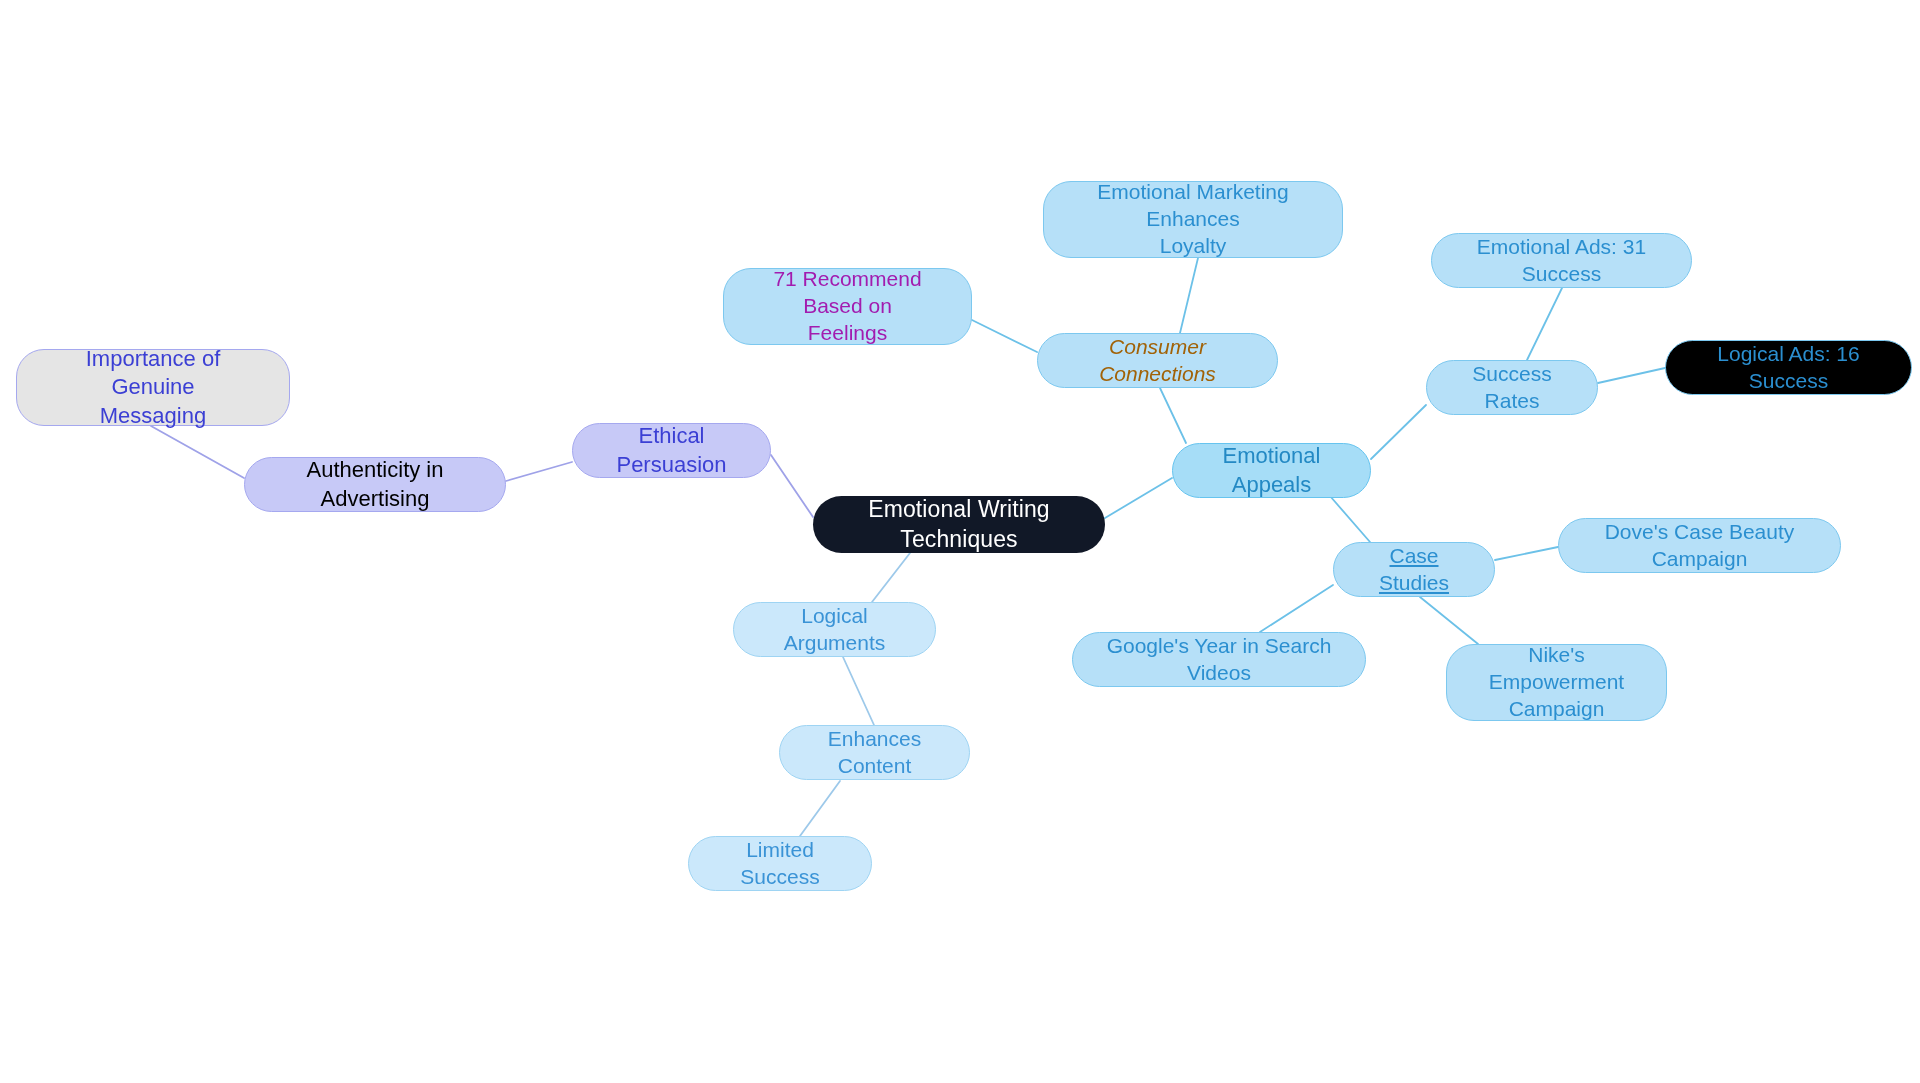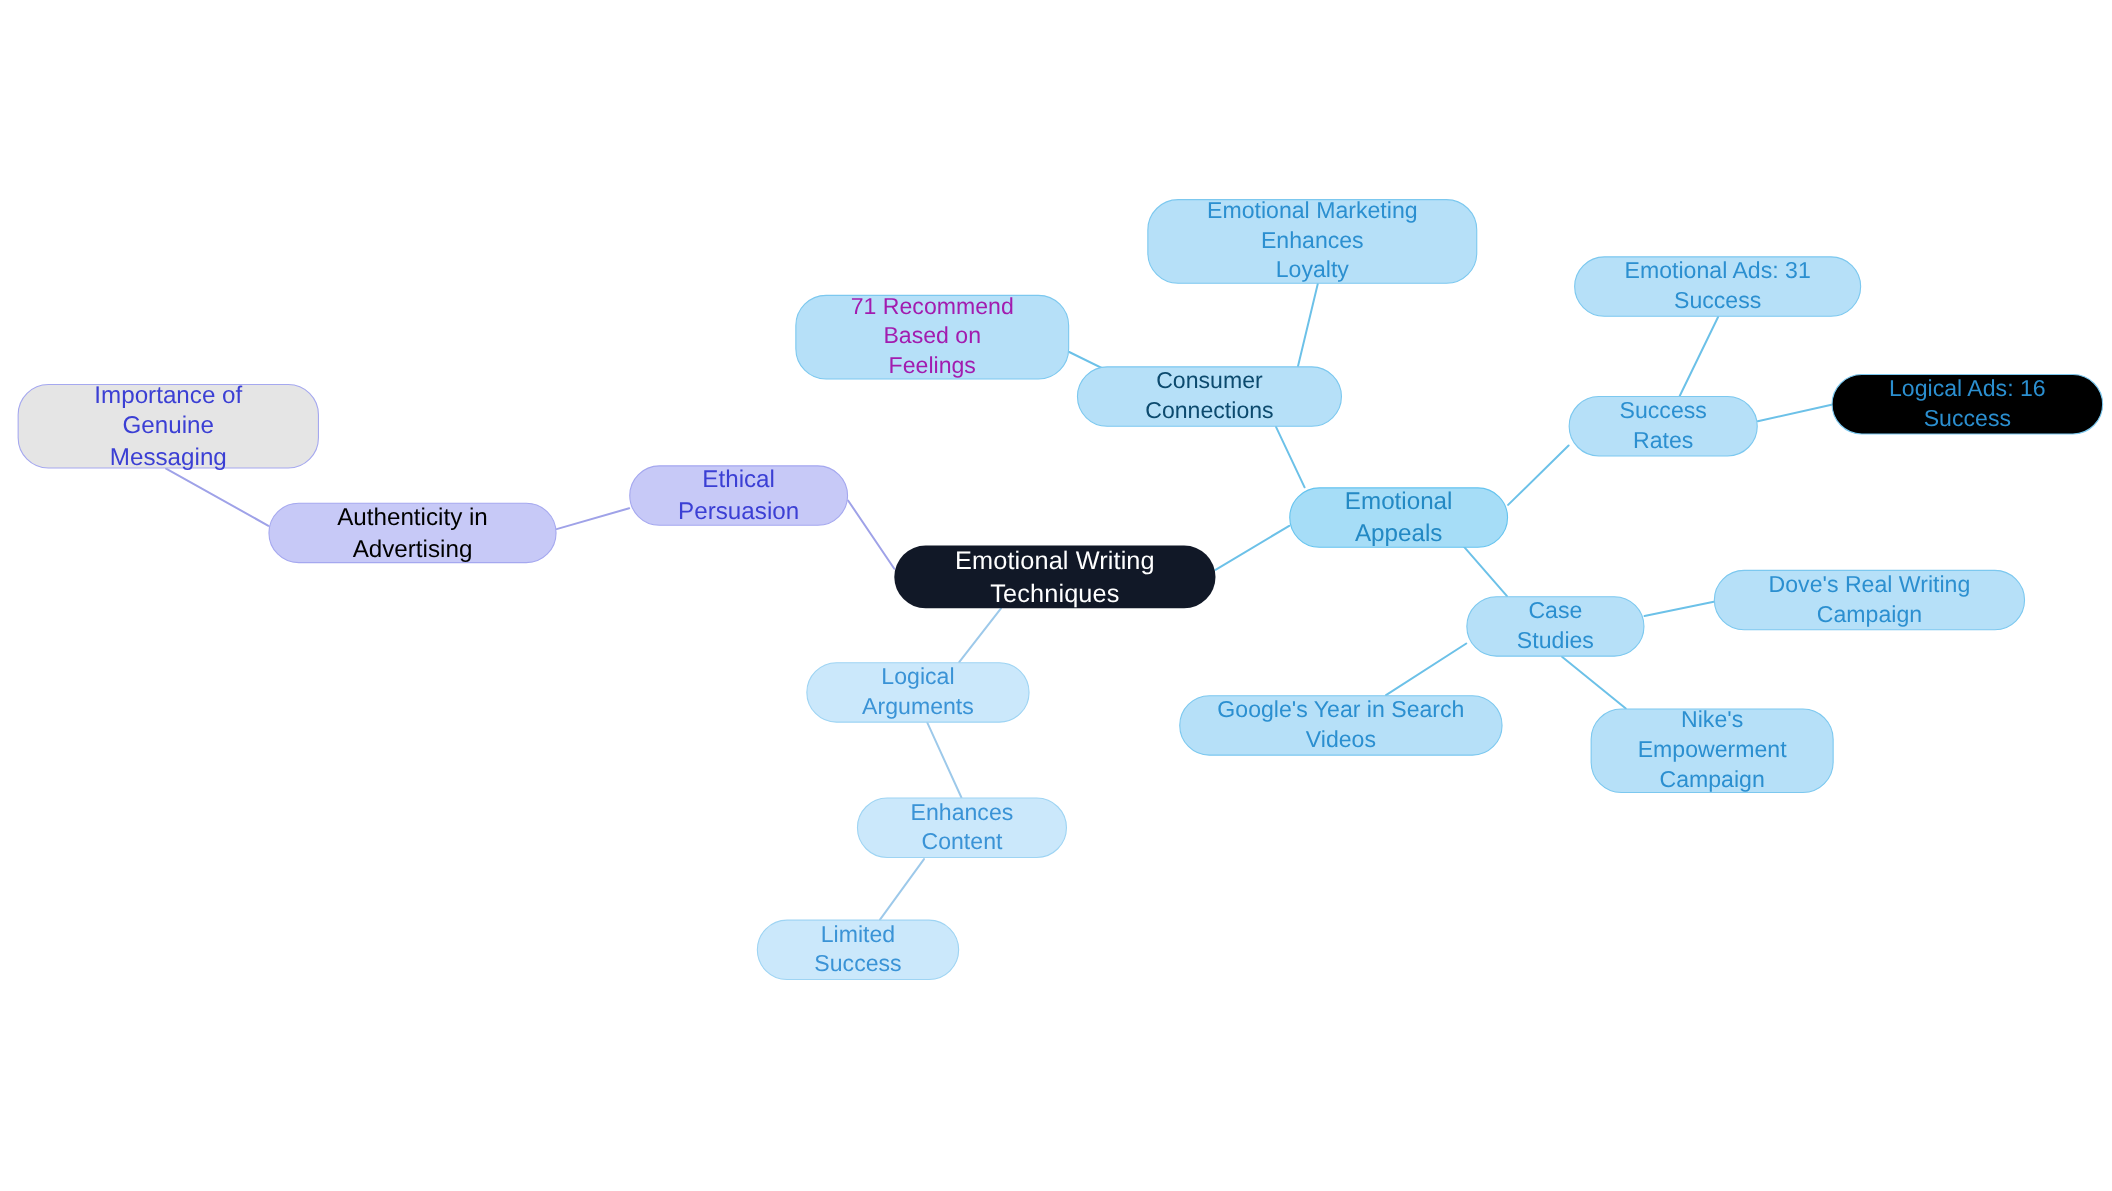--- a/index.html
+++ b/index.html
@@ -77,30 +77,30 @@
       <line x1="843" y1="657" x2="874" y2="725" stroke="#9dc9ea" stroke-width="1.8" stroke-linecap="round"></line>
       <line x1="840" y1="781" x2="800" y2="836" stroke="#9dc9ea" stroke-width="1.8" stroke-linecap="round"></line>
     </svg>
   <div id="node-layer">
       <div class="node root" style="left: 813px; top: 496px; width: 292px; height: 57px; background: rgb(17, 24, 39); border-color: transparent; color: rgb(255, 255, 255); border-radius: 30px;">Emotional Writing Techniques</div>
       <div class="node lvl1" style="left: 572px; top: 423px; width: 199px; height: 55px; background: rgb(199, 201, 247); border-color: rgb(165, 168, 239); color: rgb(59, 63, 212);">Ethical Persuasion</div>
       <div class="node lvl1" style="left: 244px; top: 457px; width: 262px; height: 55px; background: rgb(199, 201, 247); border-color: rgb(165, 168, 239); color: #000000;">Authenticity in Advertising</div>
       <div class="node lvl1" style="left: 16px; top: 349px; width: 274px; height: 77px; background: #e5e5e5; border-color: rgb(165, 168, 239); color: rgb(59, 63, 212);">Importance of Genuine
 Messaging</div>
       <div class="node lvl1" style="left: 1172px; top: 443px; width: 199px; height: 55px; background: rgb(166, 221, 247); border-color: rgb(102, 196, 239); color: rgb(35, 137, 196);">Emotional Appeals</div>
-      <div class="node lvl2" style="left: 979px; top: 333px; width: 241px; height: 55px; background: rgb(182, 224, 248); border-color: rgb(124, 200, 239); color: #0c4a6e;">Consumer Connections</div>
+      <div class="node lvl2" style="left: 1037px; top: 333px; width: 241px; height: 55px; background: rgb(182, 224, 248); border-color: rgb(124, 200, 239); color: #a16207; font-style: italic;">Consumer Connections</div>
       <div class="node lvl2" style="left: 723px; top: 268px; width: 249px; height: 77px; background: rgb(182, 224, 248); border-color: rgb(124, 200, 239); color: #a21caf;">71 Recommend Based on
 Feelings</div>
       <div class="node lvl2" style="left: 1043px; top: 181px; width: 300px; height: 77px; background: rgb(182, 224, 248); border-color: rgb(124, 200, 239); color: rgb(43, 143, 208);">Emotional Marketing Enhances
 Loyalty</div>
       <div class="node lvl2" style="left: 1426px; top: 360px; width: 172px; height: 55px; background: rgb(182, 224, 248); border-color: rgb(124, 200, 239); color: rgb(43, 143, 208);">Success Rates</div>
       <div class="node lvl2" style="left: 1431px; top: 233px; width: 261px; height: 55px; background: rgb(182, 224, 248); border-color: rgb(124, 200, 239); color: rgb(43, 143, 208);">Emotional Ads: 31 Success</div>
       <div class="node lvl2" style="left: 1665px; top: 340px; width: 247px; height: 55px; background: #000000; border-color: rgb(124, 200, 239); color: rgb(43, 143, 208);">Logical Ads: 16 Success</div>
-      <div class="node lvl2" style="left: 1333px; top: 542px; width: 162px; height: 55px; background: rgb(182, 224, 248); border-color: rgb(124, 200, 239); color: rgb(43, 143, 208);">Case Studies</div>
-      <div class="node lvl2" style="left: 1558px; top: 518px; width: 283px; height: 55px; background: rgb(182, 224, 248); border-color: rgb(124, 200, 239); color: rgb(43, 143, 208);">Dove's Real Writing Campaign</div>
+      <div class="node lvl2" style="left: 1333px; top: 542px; width: 162px; height: 55px; background: rgb(182, 224, 248); border-color: rgb(124, 200, 239); color: rgb(43, 143, 208); text-decoration: underline;">Case Studies</div>
+      <div class="node lvl2" style="left: 1558px; top: 518px; width: 283px; height: 55px; background: rgb(182, 224, 248); border-color: rgb(124, 200, 239); color: rgb(43, 143, 208);">Dove's Case Beauty Campaign</div>
       <div class="node lvl2" style="left: 1072px; top: 632px; width: 294px; height: 55px; background: rgb(182, 224, 248); border-color: rgb(124, 200, 239); color: rgb(43, 143, 208);">Google's Year in Search Videos</div>
       <div class="node lvl2" style="left: 1446px; top: 644px; width: 221px; height: 77px; background: rgb(182, 224, 248); border-color: rgb(124, 200, 239); color: rgb(43, 143, 208);">Nike's Empowerment
 Campaign</div>
       <div class="node lvl2" style="left: 733px; top: 602px; width: 203px; height: 55px; background: rgb(203, 232, 251); border-color: rgb(158, 212, 243); color: rgb(58, 147, 214);">Logical Arguments</div>
       <div class="node lvl2" style="left: 779px; top: 725px; width: 191px; height: 55px; background: rgb(203, 232, 251); border-color: rgb(158, 212, 243); color: rgb(58, 147, 214);">Enhances Content</div>
       <div class="node lvl2" style="left: 688px; top: 836px; width: 184px; height: 55px; background: rgb(203, 232, 251); border-color: rgb(158, 212, 243); color: rgb(58, 147, 214);">Limited Success</div>
     </div>
 </div>
 
 </body></html>

